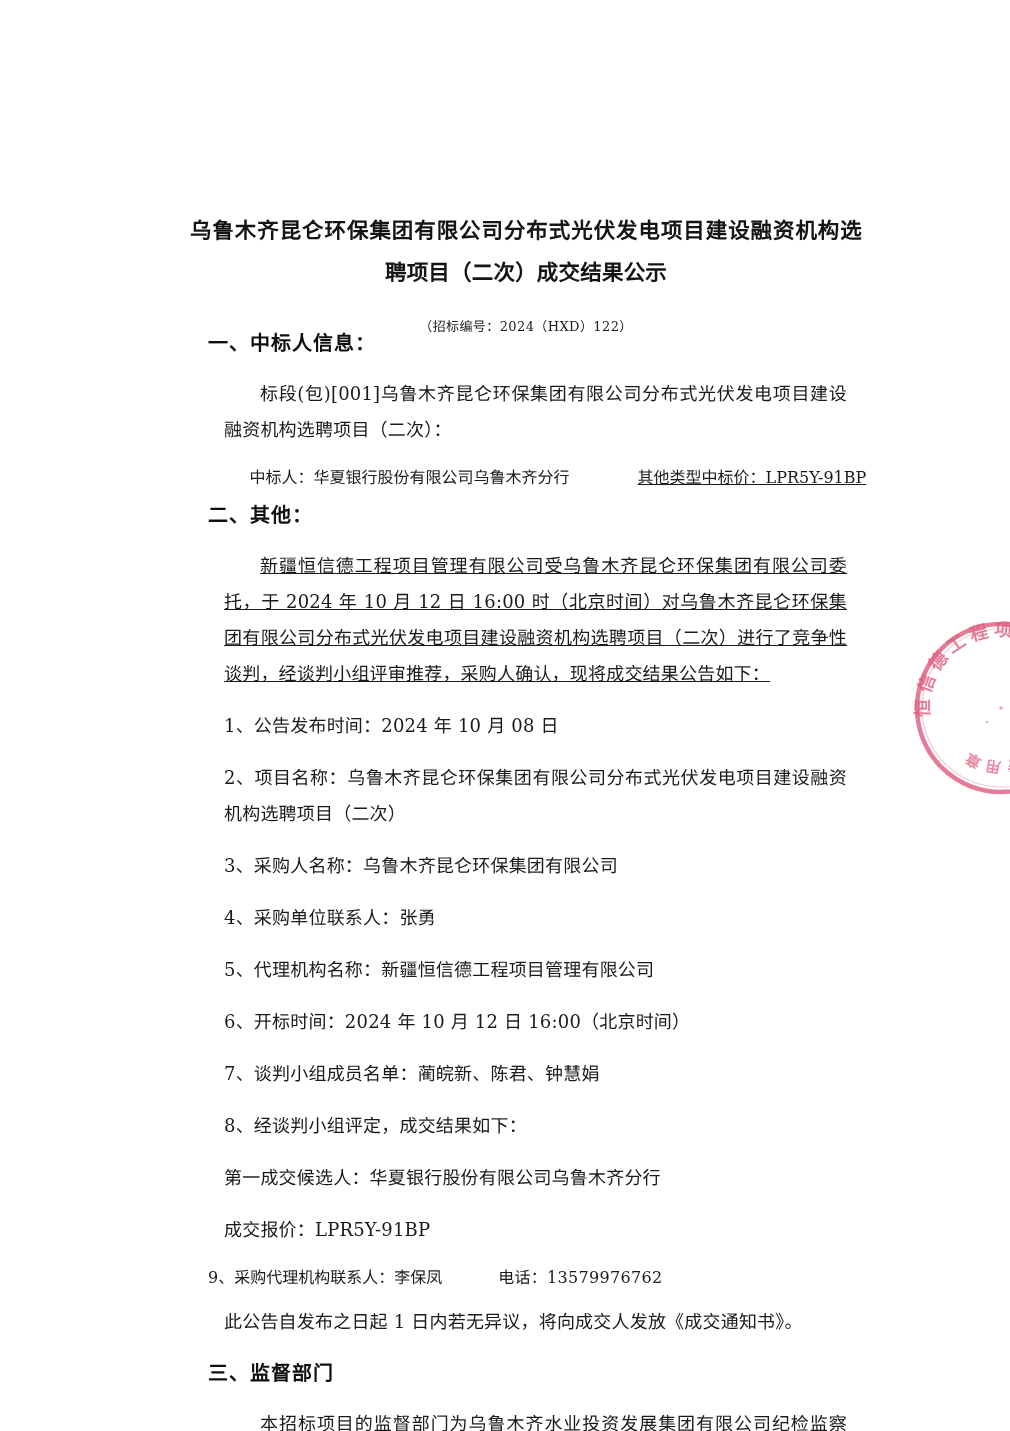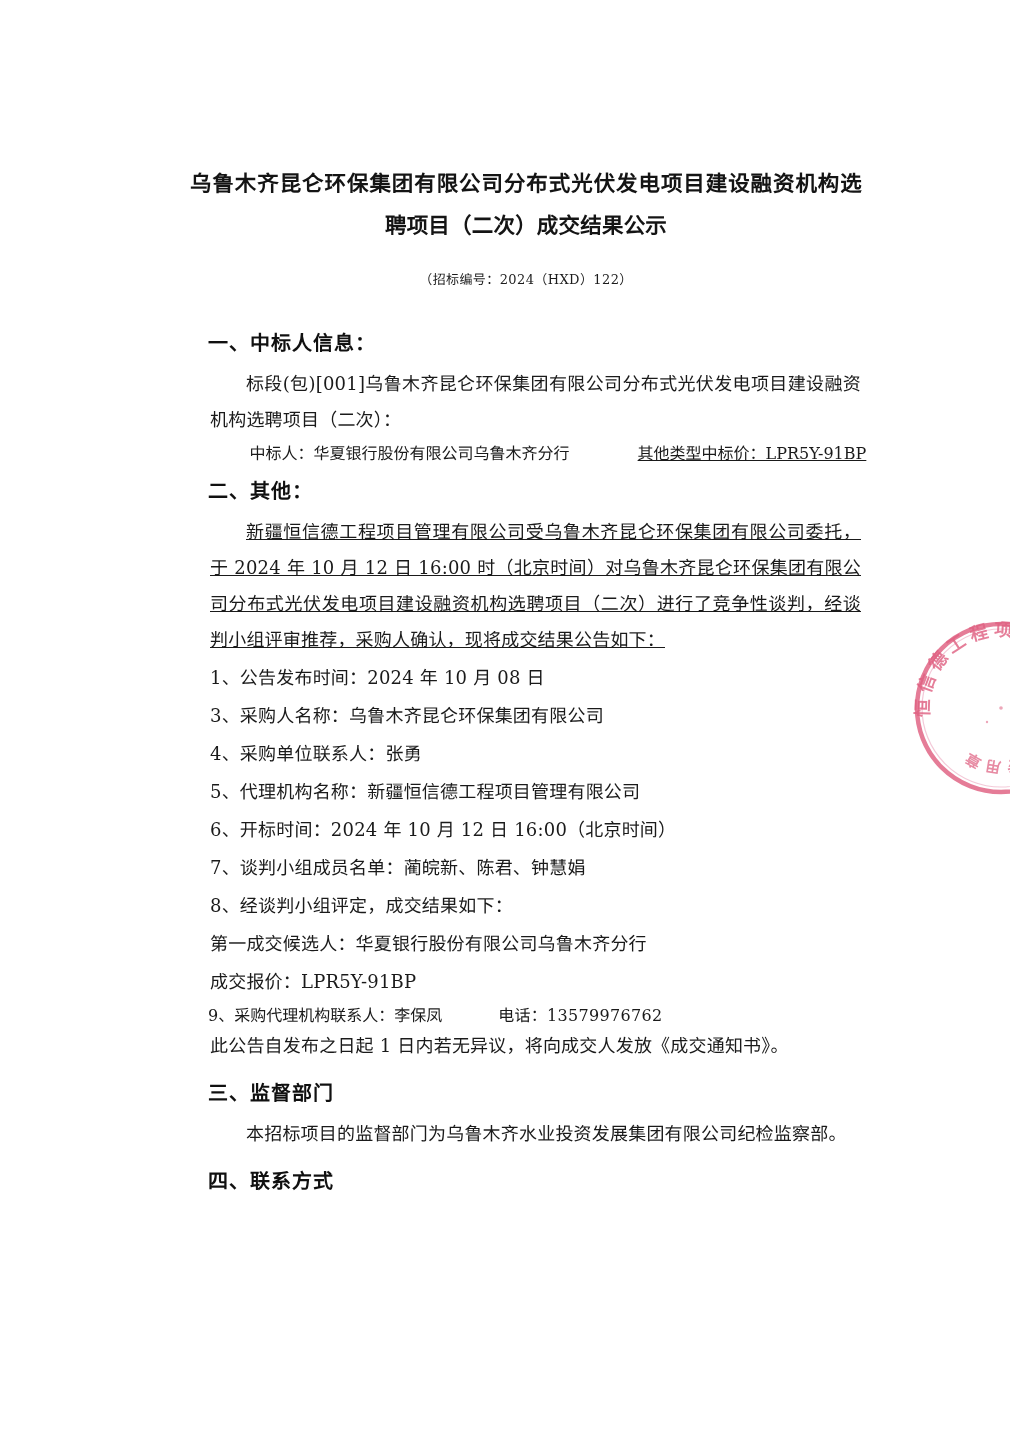--- a/index.html
+++ b/index.html
@@ -43,20 +43,21 @@
   }
   .doc-title {
     font-family: "DejaVu Serif", "Liberation Serif", serif;
     font-weight: 700;
     font-size: 21.5px;
     line-height: 42px;
     letter-spacing: 0.2px;
     color: #141414;
     text-align: justify;
     text-align-last: center;
+    margin-top: 47px;
   }
   .doc-subtitle {
     margin-top: 16px;
     font-size: 13px;
     line-height: 34px;
     color: #1c1c1c;
     letter-spacing: 0.4px;
   }
 
   
@@ -70,21 +71,21 @@
     font-weight: 700;
     font-size: 20px;
     line-height: 34px;
     margin: 10px 0 6px 0;
     letter-spacing: 1px;
     color: #101010;
   }
   .sec-head.tight { margin-top: 12px; }
 
   p.para {
-    margin: 2px;
+    margin: 16px;
     font-size: 18px;
     line-height: 36px;
     letter-spacing: 0.2px;
     color: #1a1a1a;
     text-align: justify;
     text-justify: inter-character;
   }
   p.indent2 { text-indent: 2em; }
   .lead-gap { margin-top: 4px; text-decoration: underline; }
 
@@ -148,20 +149,21 @@
     <div class="row-split">
       <span class="left" style="padding-left:2.6em;" style2="">中标人：华夏银行股份有限公司乌鲁木齐分行</span>
       <span class="spacer"></span>
       <span class="right">其他类型中标价：LPR5Y-91BP</span>
     </div>
 
     <div class="sec-head">二、其他：</div>
     <p class="para indent2 lead-gap">新疆恒信德工程项目管理有限公司受乌鲁木齐昆仑环保集团有限公司委托，于 2024 年 10 月 12 日 16:00 时（北京时间）对乌鲁木齐昆仑环保集团有限公司分布式光伏发电项目建设融资机构选聘项目（二次）进行了竞争性谈判，经谈判小组评审推荐，采购人确认，现将成交结果公告如下：</p>
 
     <p class="para list-line">1、公告发布时间：2024 年 10 月 08 日</p>
+    <p class="para list-line">2、项目名称：乌鲁木齐昆仑环保集团有限公司分布式光伏发电项目建设融资机构选聘项目（二次）</p>
     <p class="para list-line">3、采购人名称：乌鲁木齐昆仑环保集团有限公司</p>
     <p class="para list-line">4、采购单位联系人：张勇</p>
     <p class="para list-line">5、代理机构名称：新疆恒信德工程项目管理有限公司</p>
     <p class="para list-line">6、开标时间：2024 年 10 月 12 日 16:00（北京时间）</p>
     <p class="para list-line">7、谈判小组成员名单：蔺皖新、陈君、钟慧娟</p>
     <p class="para list-line">8、经谈判小组评定，成交结果如下：</p>
 
     <p class="para list-line">第一成交候选人：华夏银行股份有限公司乌鲁木齐分行</p>
     <p class="para list-line mono-ish">成交报价：LPR5Y-91BP</p>
 

